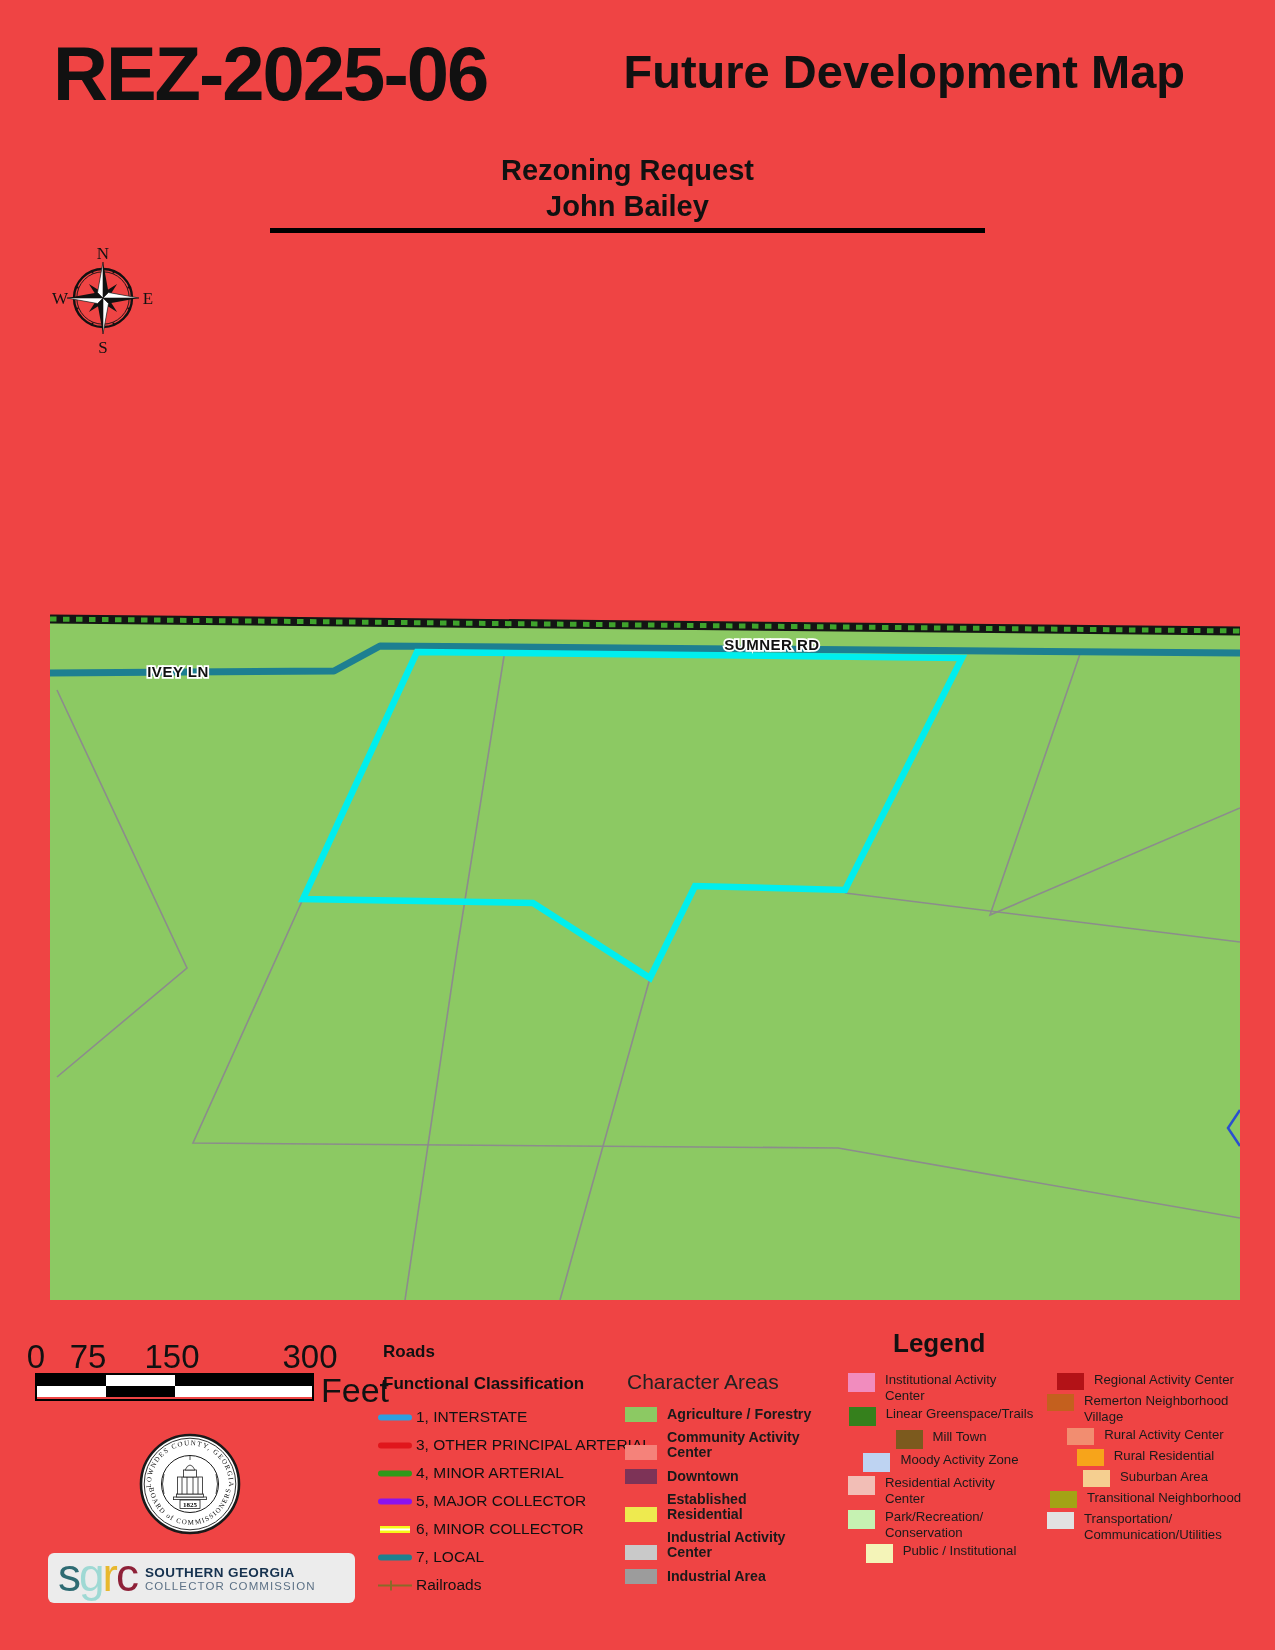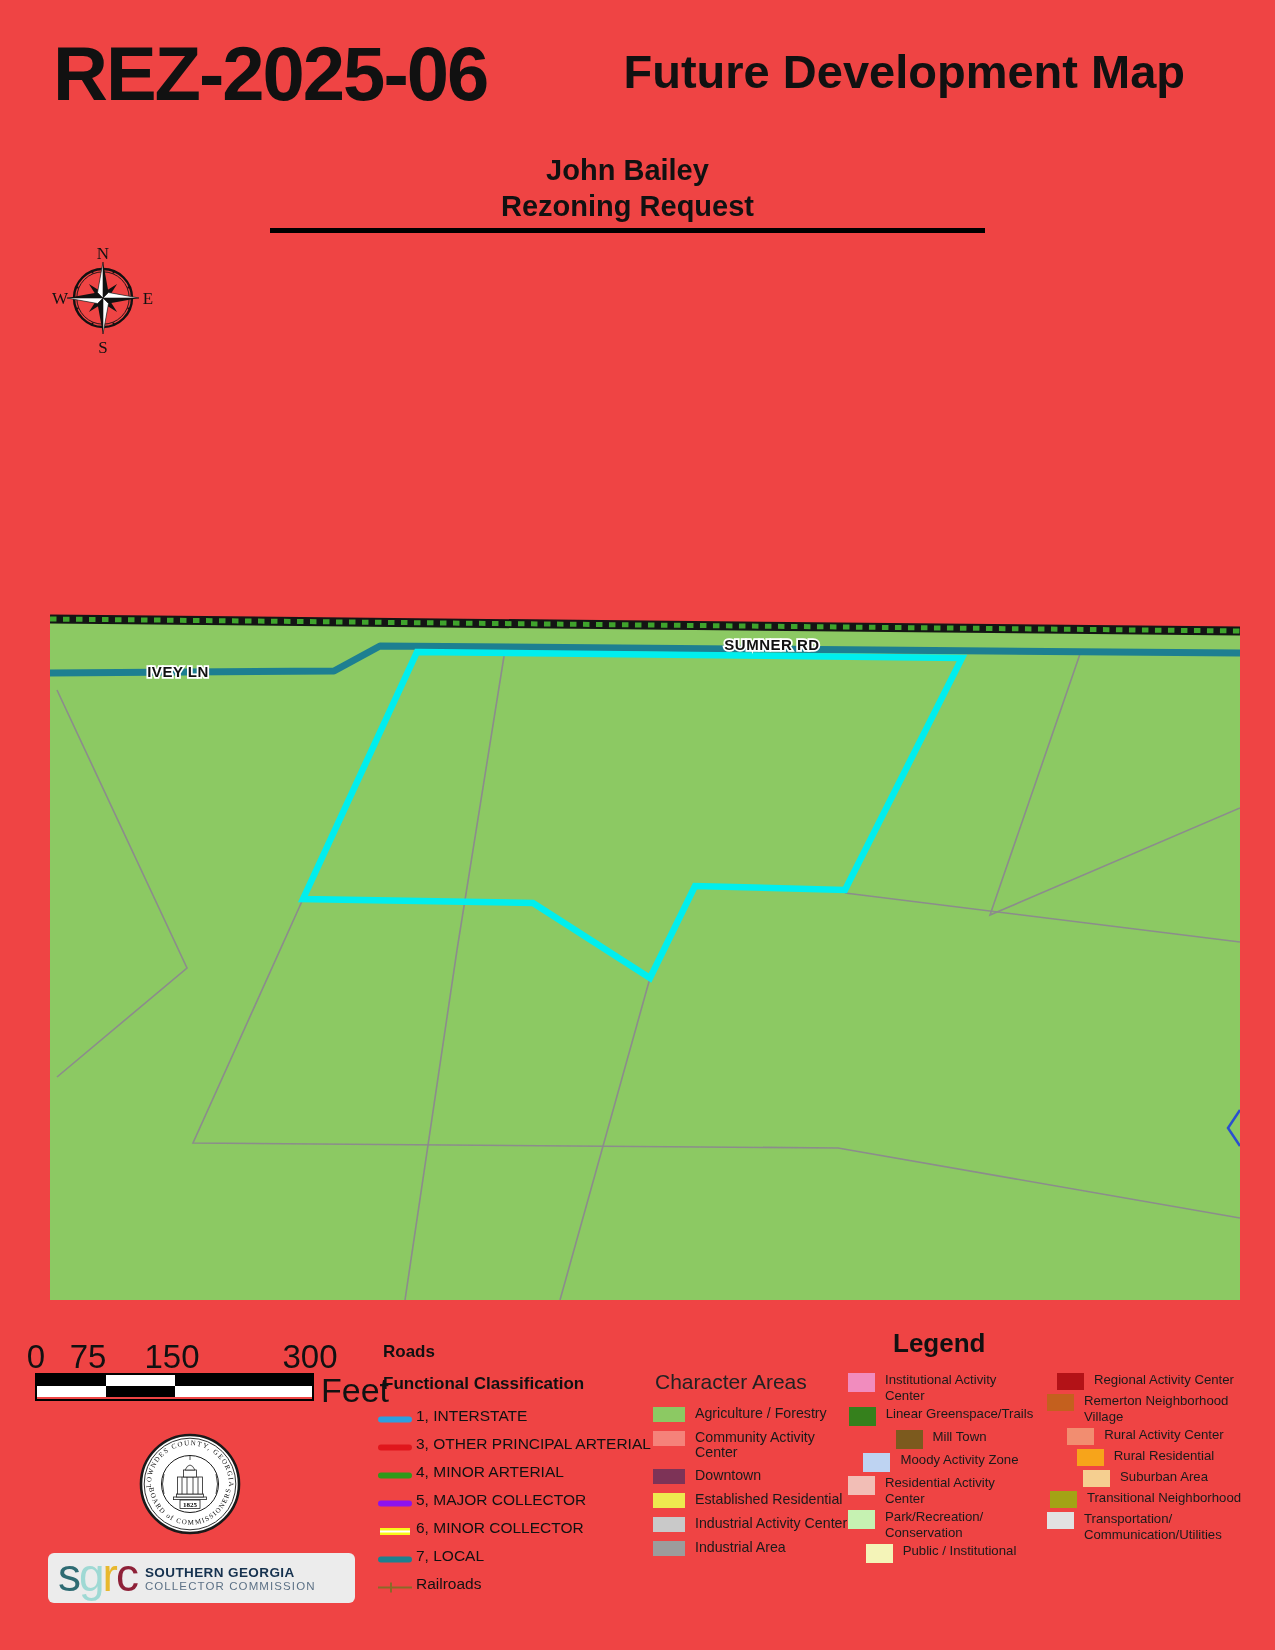--- a/index.html
+++ b/index.html
@@ -39,28 +39,28 @@
   .sgrc{position:absolute;left:48px;top:1553px;width:307px;height:50px;background:#ececec;
         border-radius:6px;display:flex;align-items:center;padding-left:10px;box-sizing:border-box;}
   .sgrc-letters{font-size:46px;font-weight:400;letter-spacing:-2px;line-height:40px;margin-top:-6px;}
   .sgrc-text{margin-left:8px;}
   .sgrc-line1{font-size:13.5px;font-weight:700;color:#16324f;letter-spacing:.4px;white-space:nowrap;}
   .sgrc-line2{font-size:11.5px;color:#5c7186;letter-spacing:1.1px;white-space:nowrap;}
   
   .roads{position:absolute;left:378px;top:1342px;width:320px;}
   .roads-h{font-size:17px;font-weight:700;margin:0 0 10px 5px;}
   .roads-list{display:flex;flex-direction:column;gap:11px;margin-top:14px;}
-  .road-row{display:flex;align-items:flex-end;height:17px;}
+  .road-row{display:flex;align-items:center;height:17px;}
   .road-sw{width:34px;height:13px;flex:0 0 34px;}
   .road-label{font-size:15.5px;margin-left:4px;white-space:nowrap;}
   
-  .charareas{position:absolute;left:653px;top:1370px;width:200px;}
+  .charareas{position:absolute;left:625px;top:1370px;width:200px;}
   .char-h{font-size:21px;font-weight:400;margin:0 0 12px 2px;color:#222;}
   .char-list{display:flex;flex-direction:column;gap:8px;}
-  .char-row{display:flex;align-items:flex-start;}
+  .char-row{display:flex;align-items:flex-end;font-weight:bold;}
   .char-sw{width:32px;height:15px;flex:0 0 32px;margin-top:1px;}
   .char-label{font-size:14.2px;line-height:15px;margin-left:10px;max-width:158px;color:#1a1a1a;}
   
   .legend{position:absolute;left:845px;top:1328px;width:420px;}
   .legend-h{position:absolute;left:48px;top:0;font-size:26px;font-weight:700;}
   .legend-col{position:absolute;top:44px;display:flex;flex-direction:column;gap:3px;align-items:center;}
   .legend-col.left{left:3px;width:186px;}
   .legend-col.right{left:193px;width:215px;}
   .leg-row{display:flex;align-items:flex-start;}
   .leg-sw{width:27px;height:19px;flex:0 0 27px;margin-top:1px;}
@@ -69,22 +69,22 @@
   .legend-col.right .leg-label{max-width:160px;}
 </style>
 </head>
 <body>
 
 <div class="page">
 
   <div class="case-number">REZ-2025-06</div>
   <div class="map-title">Future Development Map</div>
   <div class="subtitle">
+    <div>Rezoning Request</div>
     <div>John Bailey</div>
-    <div>Rezoning Request</div>
   </div>
   <div class="subtitle-rule"></div>
 
   <svg class="compass" width="110" height="130" viewBox="-55 -65 110 130">
     <g stroke="#111" fill="none">
       <circle r="29" stroke-width="2.4"></circle>
       <circle r="26.2" stroke-width="0.9"></circle>
     </g>
     <g fill="#111">
       <circle cx="25.5" cy="-10.6" r="1.1"></circle>

